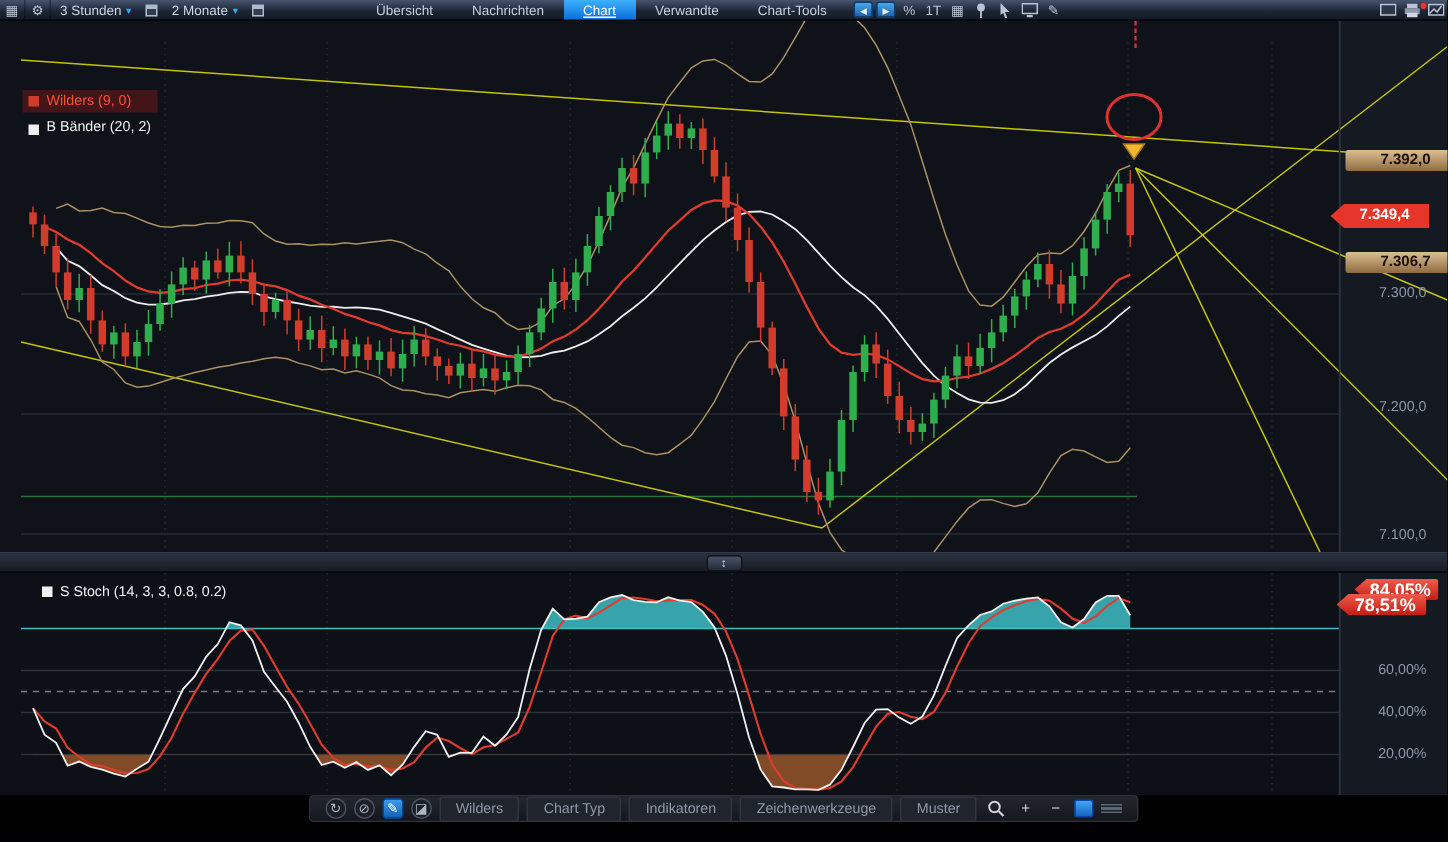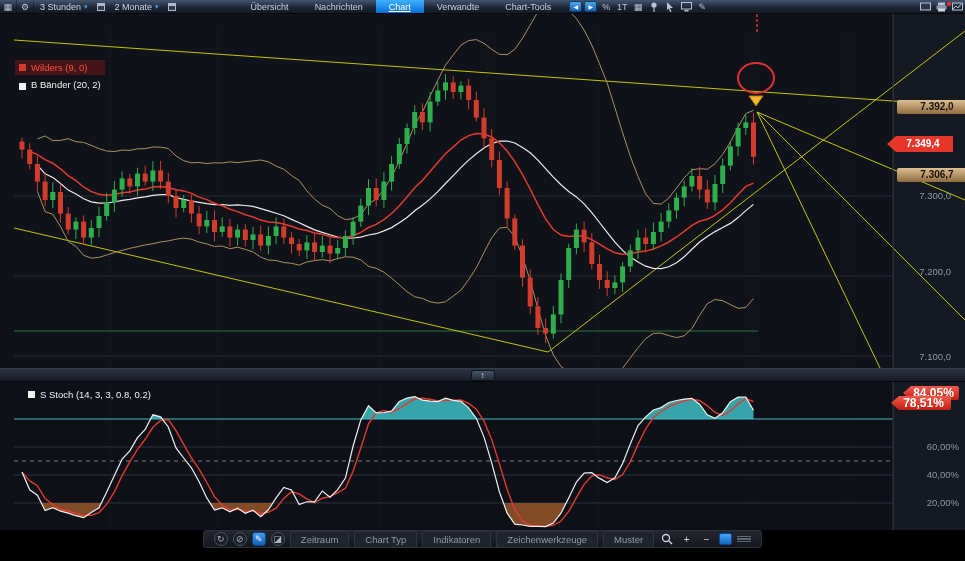--- a/index.html
+++ b/index.html
@@ -72,21 +72,21 @@
   .stoch-axis { position:absolute; top:0; left:893px; width:72px; height:148px;
                 background:#151922; border-left:1px solid #272d3a; }
   #stochSvg { position:absolute; top:0; left:0; }
   .stoch-legend { position:absolute; left:28px; top:7px; display:flex; gap:5px; align-items:center;
                   color:#f0f0f0; font-size:9.5px; cursor:pointer; }
   .badge-pct { position:absolute; height:14px; background:linear-gradient(#f05a4b,#c31e12);
                color:#fff; font-size:12px; font-weight:bold; line-height:14px;
                text-align:center; border-radius:2px;
                clip-path:polygon(8px 0, 100% 0, 100% 100%, 8px 100%, 0 50%); padding-left:5px; }
   .stick { position:absolute; left:893px; width:58px; text-align:right;
-           font-size:9.5px; color:#8d97a8;margin-left:8px; }
+           font-size:9.5px; color:#8d97a8; }
 
   
   .bottombar { position:absolute; top:530px; left:0; width:965px; height:18px;
                display:flex; justify-content:center; background:#000; }
   .bb-inner { display:flex; align-items:center; gap:5px; padding:0 10px;
               background:linear-gradient(#23272f,#14171d); border:1px solid #2c313b;
               border-radius:3px; height:18px; }
   .cir { width:14px; height:14px; border-radius:50%; border:1px solid #4a5260;
          display:flex; align-items:center; justify-content:center; font-size:9px;
          color:#aeb6c4; cursor:pointer; background:#1b1f27; }
@@ -479,21 +479,21 @@
     <div class="stick" style="top:87px">40,00%</div>
     <div class="stick" style="top:115px">20,00%</div>
   </div>
 
   <div class="bottombar">
     <div class="bb-inner">
       <div class="cir">↻</div>
       <div class="cir">⊘</div>
       <div class="cir pencil">✎</div>
       <div class="cir">◪</div>
-      <div class="bb-btn">Zeitraum</div>
+      <div class="bb-btn">Wilders</div>
       <div class="bb-btn">Chart Typ</div>
       <div class="bb-btn">Indikatoren</div>
       <div class="bb-btn">Zeichenwerkzeuge</div>
       <div class="bb-btn">Muster</div>
       <div class="bb-tool">
         <svg width="12" height="12" viewBox="0 0 12 12">
             <circle cx="5" cy="5" r="3.5" fill="none" stroke="#cfd6e2" stroke-width="1.3"></circle>
             <line x1="7.8" y1="7.8" x2="11" y2="11" stroke="#cfd6e2" stroke-width="1.5"></line>
           </svg>
       </div>

